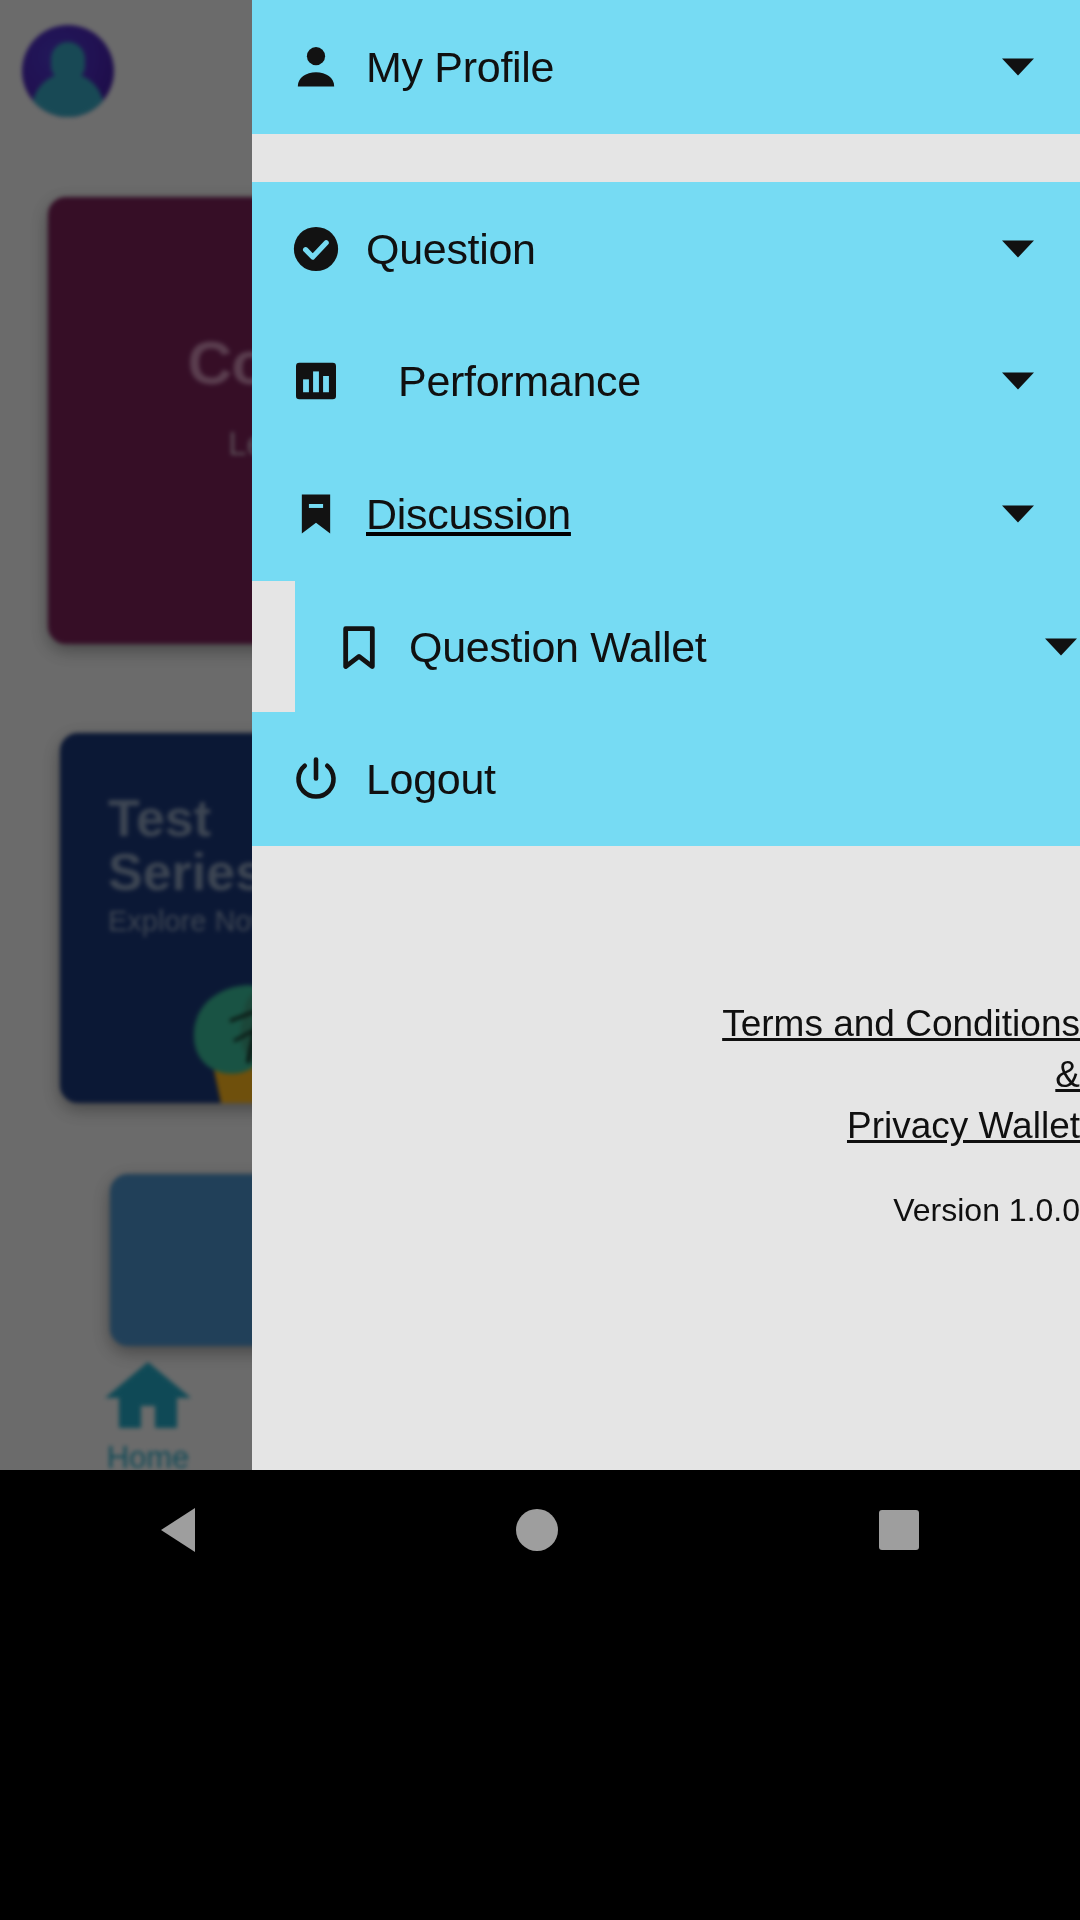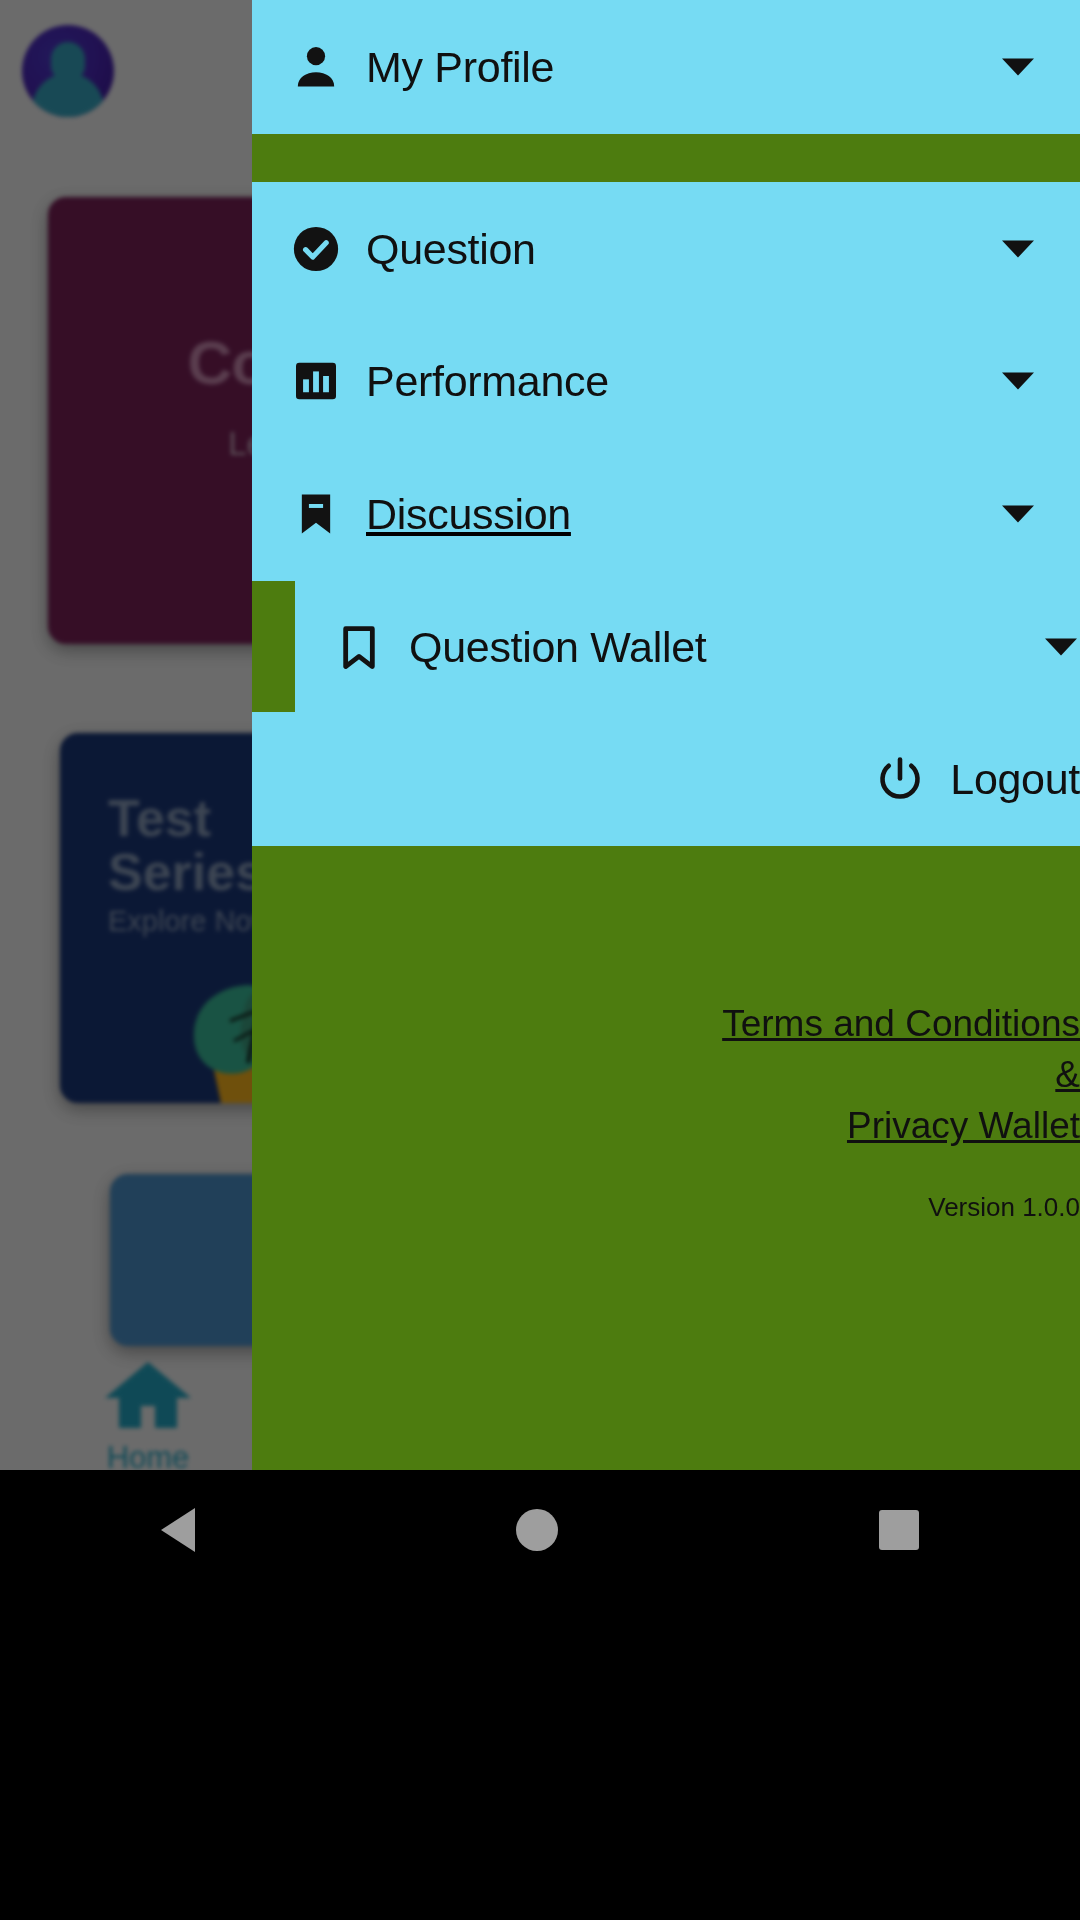--- a/index.html
+++ b/index.html
@@ -65,21 +65,21 @@
     position:absolute;left:0;right:0;top:36px;text-align:center;
     font-size:50px;font-weight:bold;color:#16263a;line-height:1.08;
   }
 
   .home-nav{position:absolute;left:98px;top:1356px;width:100px;text-align:center;}
   .home-lbl{font-size:31px;color:#1b7f95;margin-top:4px;}
 
   
   .drawer{
     position:absolute;left:252px;top:0;width:828px;height:1470px;
-    background:#4d7c0f;
+    background:#e5e5e5;
   }
   .menu-item{
     position:absolute;left:0;width:828px;height:134px;
     background:#76dbf3;
     display:flex;align-items:center;
     cursor:pointer;
   }
   .mi-icon{
     width:56px;margin-left:36px;display:flex;align-items:center;justify-content:center;
     color:#121212;flex:none;
@@ -98,21 +98,21 @@
     position:absolute;left:0;top:1005px;width:828px;text-align:right;
   }
   .flink{
     font-size:37px;color:#101010;text-decoration:underline;
     display:block;line-height:1.0;cursor:pointer;
   }
   .famp{
     font-size:37px;color:#101010;text-decoration:underline;display:block;
     line-height:1.0;margin:14px 0;
   }
-  .fver{font-size:26px;color:#101010;margin-top:48px;display:block;}
+  .fver{font-size:32px;color:#101010;margin-top:48px;display:block;}
 
   
   .navbar{
     position:absolute;left:0;top:1470px;width:1080px;height:450px;background:#000;
   }
   .nav-row{
     position:absolute;left:0;top:0;width:1080px;height:120px;
     display:flex;align-items:center;justify-content:space-around;
   }
   .nb-back{
@@ -198,21 +198,21 @@
       <span class="mi-icon">
         <svg width="52" height="52" viewBox="0 0 24 24" fill="currentColor">
           <circle cx="12" cy="12" r="10.2"></circle>
           <path d="M7.2 12.3l3.3 3.4 6.2-6.6" stroke="#76dbf3" stroke-width="2.4" fill="none" stroke-linecap="round" stroke-linejoin="round"></path>
         </svg>
       </span>
       <span class="mi-label">Question</span>
       <span class="mi-chev"></span>
     </div>
 
-    <div class="menu-item" style="top:314px;">
+    <div class="menu-item" style="top:314px;gap:32px;">
       <span class="mi-icon">
         <svg width="50" height="50" viewBox="0 0 24 24" fill="currentColor">
           <rect x="2.4" y="3.2" width="19.2" height="17.6" rx="1.6"></rect>
           <rect x="5.8" y="11.2" width="2.8" height="6.2" fill="#76dbf3"></rect>
           <rect x="10.6" y="7.4" width="2.8" height="10" fill="#76dbf3"></rect>
           <rect x="15.4" y="9.6" width="2.8" height="7.8" fill="#76dbf3"></rect>
         </svg>
       </span>
       <span class="mi-label">Performance</span>
       <span class="mi-chev"></span>
@@ -232,21 +232,21 @@
     <div class="menu-item" style="top:580px;margin-left:43px;">
       <span class="mi-icon">
         <svg width="50" height="50" viewBox="0 0 24 24" fill="none" stroke="currentColor" stroke-width="2.3" stroke-linejoin="round">
           <path d="M5.6 3.2h12.8v18.2l-6.4-4.9-6.4 4.9z"></path>
         </svg>
       </span>
       <span class="mi-label">Question Wallet</span>
       <span class="mi-chev"></span>
     </div>
 
-    <div class="menu-item" style="top:712px;justify-content:flex-end;">
+    <div class="menu-item" style="top:712px;">
       <span class="mi-icon">
         <svg width="50" height="50" viewBox="0 0 24 24" fill="none" stroke="currentColor" stroke-width="2.2" stroke-linecap="round">
           <path d="M12 2.6v9.2"></path>
           <path d="M6.6 5.6a8.4 8.4 0 1 0 10.8 0"></path>
         </svg>
       </span>
       <span class="mi-label">Logout</span>
     </div>
 
     <div class="footer">

